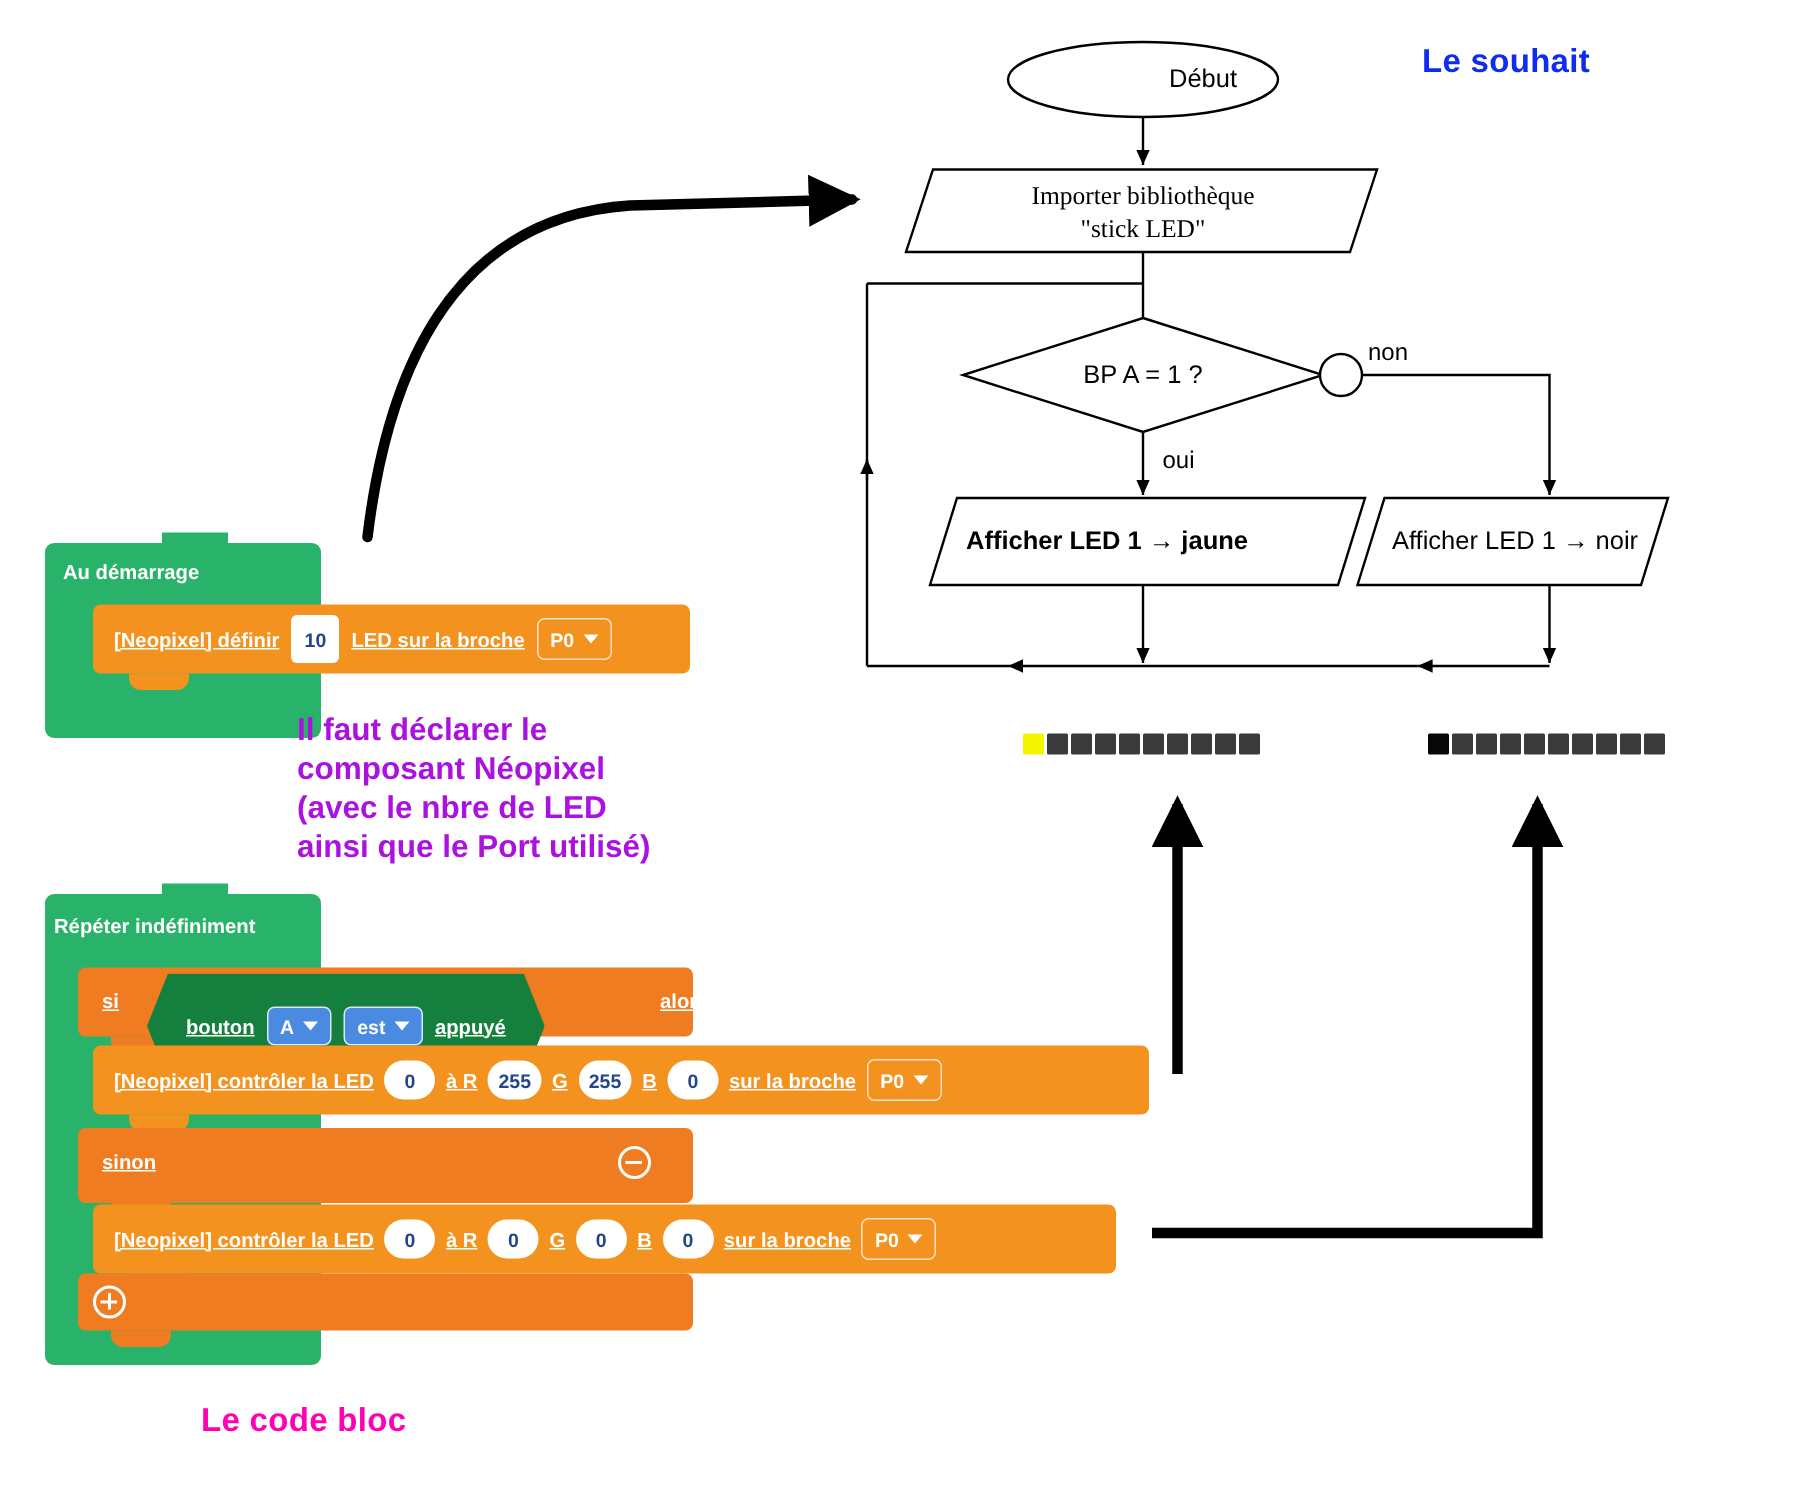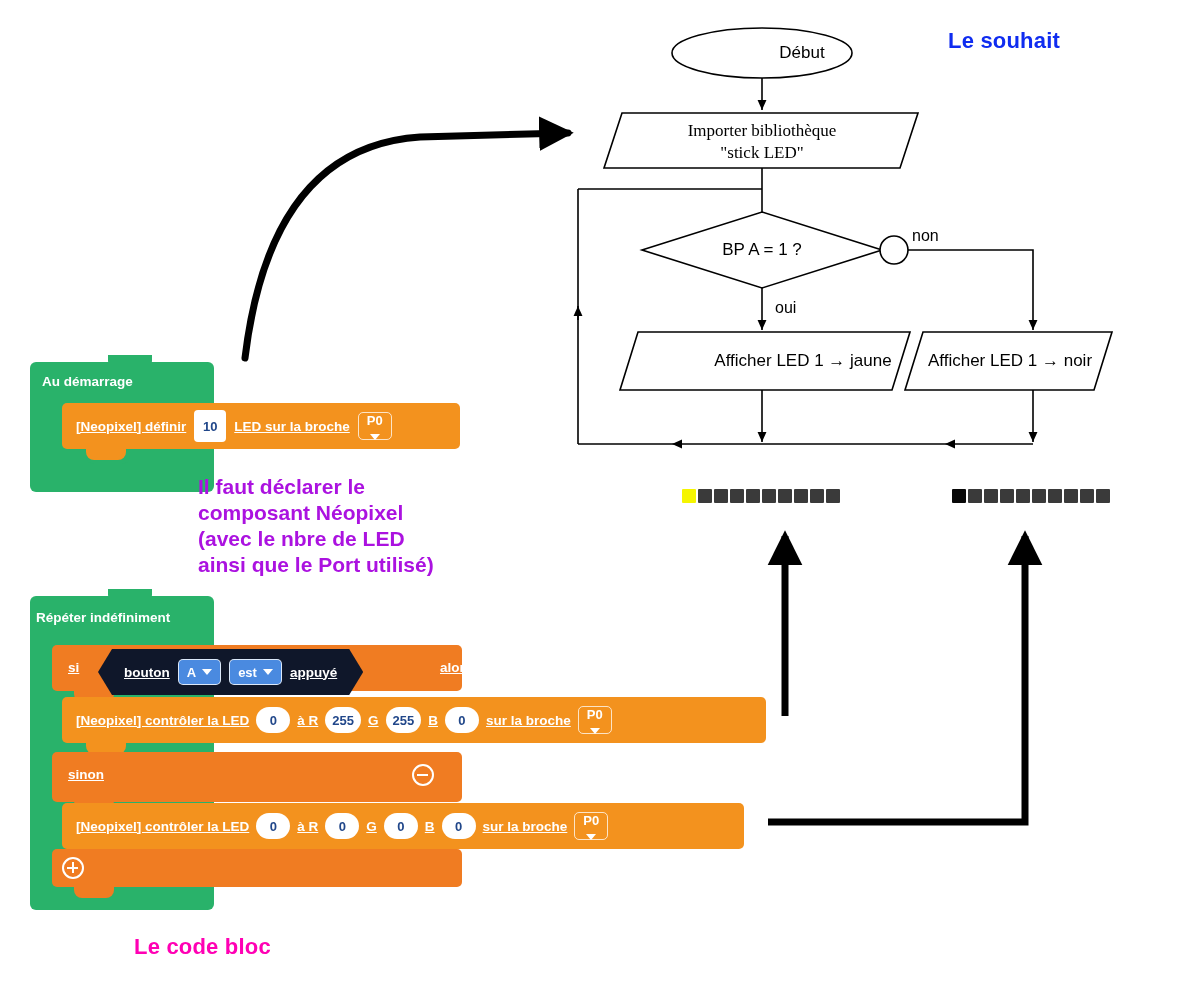--- a/index.html
+++ b/index.html
@@ -75,36 +75,36 @@
     height:26px;min-width:34px;padding:0 7px;border-radius:14px;box-sizing:border-box;
   }
   .sq-field{
     display:inline-flex;align-items:center;justify-content:center;
     background:#ffffff;color:#21478a;font-size:13px;font-weight:bold;
     height:28px;min-width:32px;padding:16px 6px;border-radius:4px;box-sizing:border-box;
   }
   .dropdown{
     display:inline-flex;align-items:center;justify-content:center;gap:6px;
     border:1px solid rgba(255,255,255,.75);border-radius:5px;
-    height:28px;padding:0 8px;color:#fff;font-size:13px;font-weight:bold;box-sizing:border-box;flex-direction:column;
+    height:28px;padding:0 8px;color:#fff;font-size:13px;font-weight:bold;box-sizing:border-box;
   }
   .dropdown-blue{
     display:inline-flex;align-items:center;justify-content:center;gap:6px;
     border:1px solid rgba(255,255,255,.8);border-radius:5px;background:#4a8ae0;
     height:26px;padding:0 8px;color:#fff;font-size:13px;font-weight:bold;box-sizing:border-box;
   }
   .caret{
     width:0;height:0;border-left:5px solid transparent;border-right:5px solid transparent;
     border-top:6px solid #ffffff;display:inline-block;
   }
   .inline-row{display:flex;align-items:center;gap:8px;height:100%;padding-left:14px;}
 
   .hexblock{
-    position:absolute;display:flex;align-items:center;gap:8px;height:38px;padding:4px 26px;
-    background:#0f172a;
+    position:absolute;display:flex;align-items:center;gap:8px;height:38px;padding:16px 26px;
+    background:#15803d;
     clip-path:polygon(14px 0, calc(100% - 14px) 0, 100% 50%, calc(100% - 14px) 100%, 14px 100%, 0 50%);
   }
   .circ-icon{
     position:absolute;width:22px;height:22px;border-radius:50%;
     border:2.5px solid #ffffff;box-sizing:border-box;
   }
   .circ-icon::before{
     content:"";position:absolute;left:3px;top:7.5px;width:11px;height:2.5px;background:#fff;
   }
   .circ-icon.plus::after{
@@ -171,21 +171,21 @@
 
   <div class="fc-text" style="left:632px;top:120px;width:260px;font-family:Liberation Serif, serif;">Importer bibliothèque
 "stick LED"</div>
 
   <div class="fc-text" style="left:692px;top:239px;width:140px;">BP A = 1 ?</div>
 
   <div class="fc-small" style="left:912px;top:212px;margin-top:15px;">non</div>
 
   <div class="fc-small" style="left:775px;top:299px;">oui</div>
 
-  <div class="fc-text" style="left:677px;top:350px;width:252px;">Afficher LED 1 → jaune</div>
+  <div class="fc-text" style="left:612px;top:350px;width:252px;font-weight:bold;">Afficher LED 1 → jaune</div>
 
   <div class="fc-text" style="left:925px;top:350px;width:170px;">Afficher LED 1 → noir</div>
 
   <div class="led-strip" style="left:682px;top:489px;" id="strip0">
       <div class="led" style="background: rgb(245, 245, 0);"></div>
       <div class="led" style="background: rgb(58, 58, 58);"></div>
       <div class="led" style="background: rgb(58, 58, 58);"></div>
       <div class="led" style="background: rgb(58, 58, 58);"></div>
       <div class="led" style="background: rgb(58, 58, 58);"></div>
       <div class="led" style="background: rgb(58, 58, 58);"></div>

